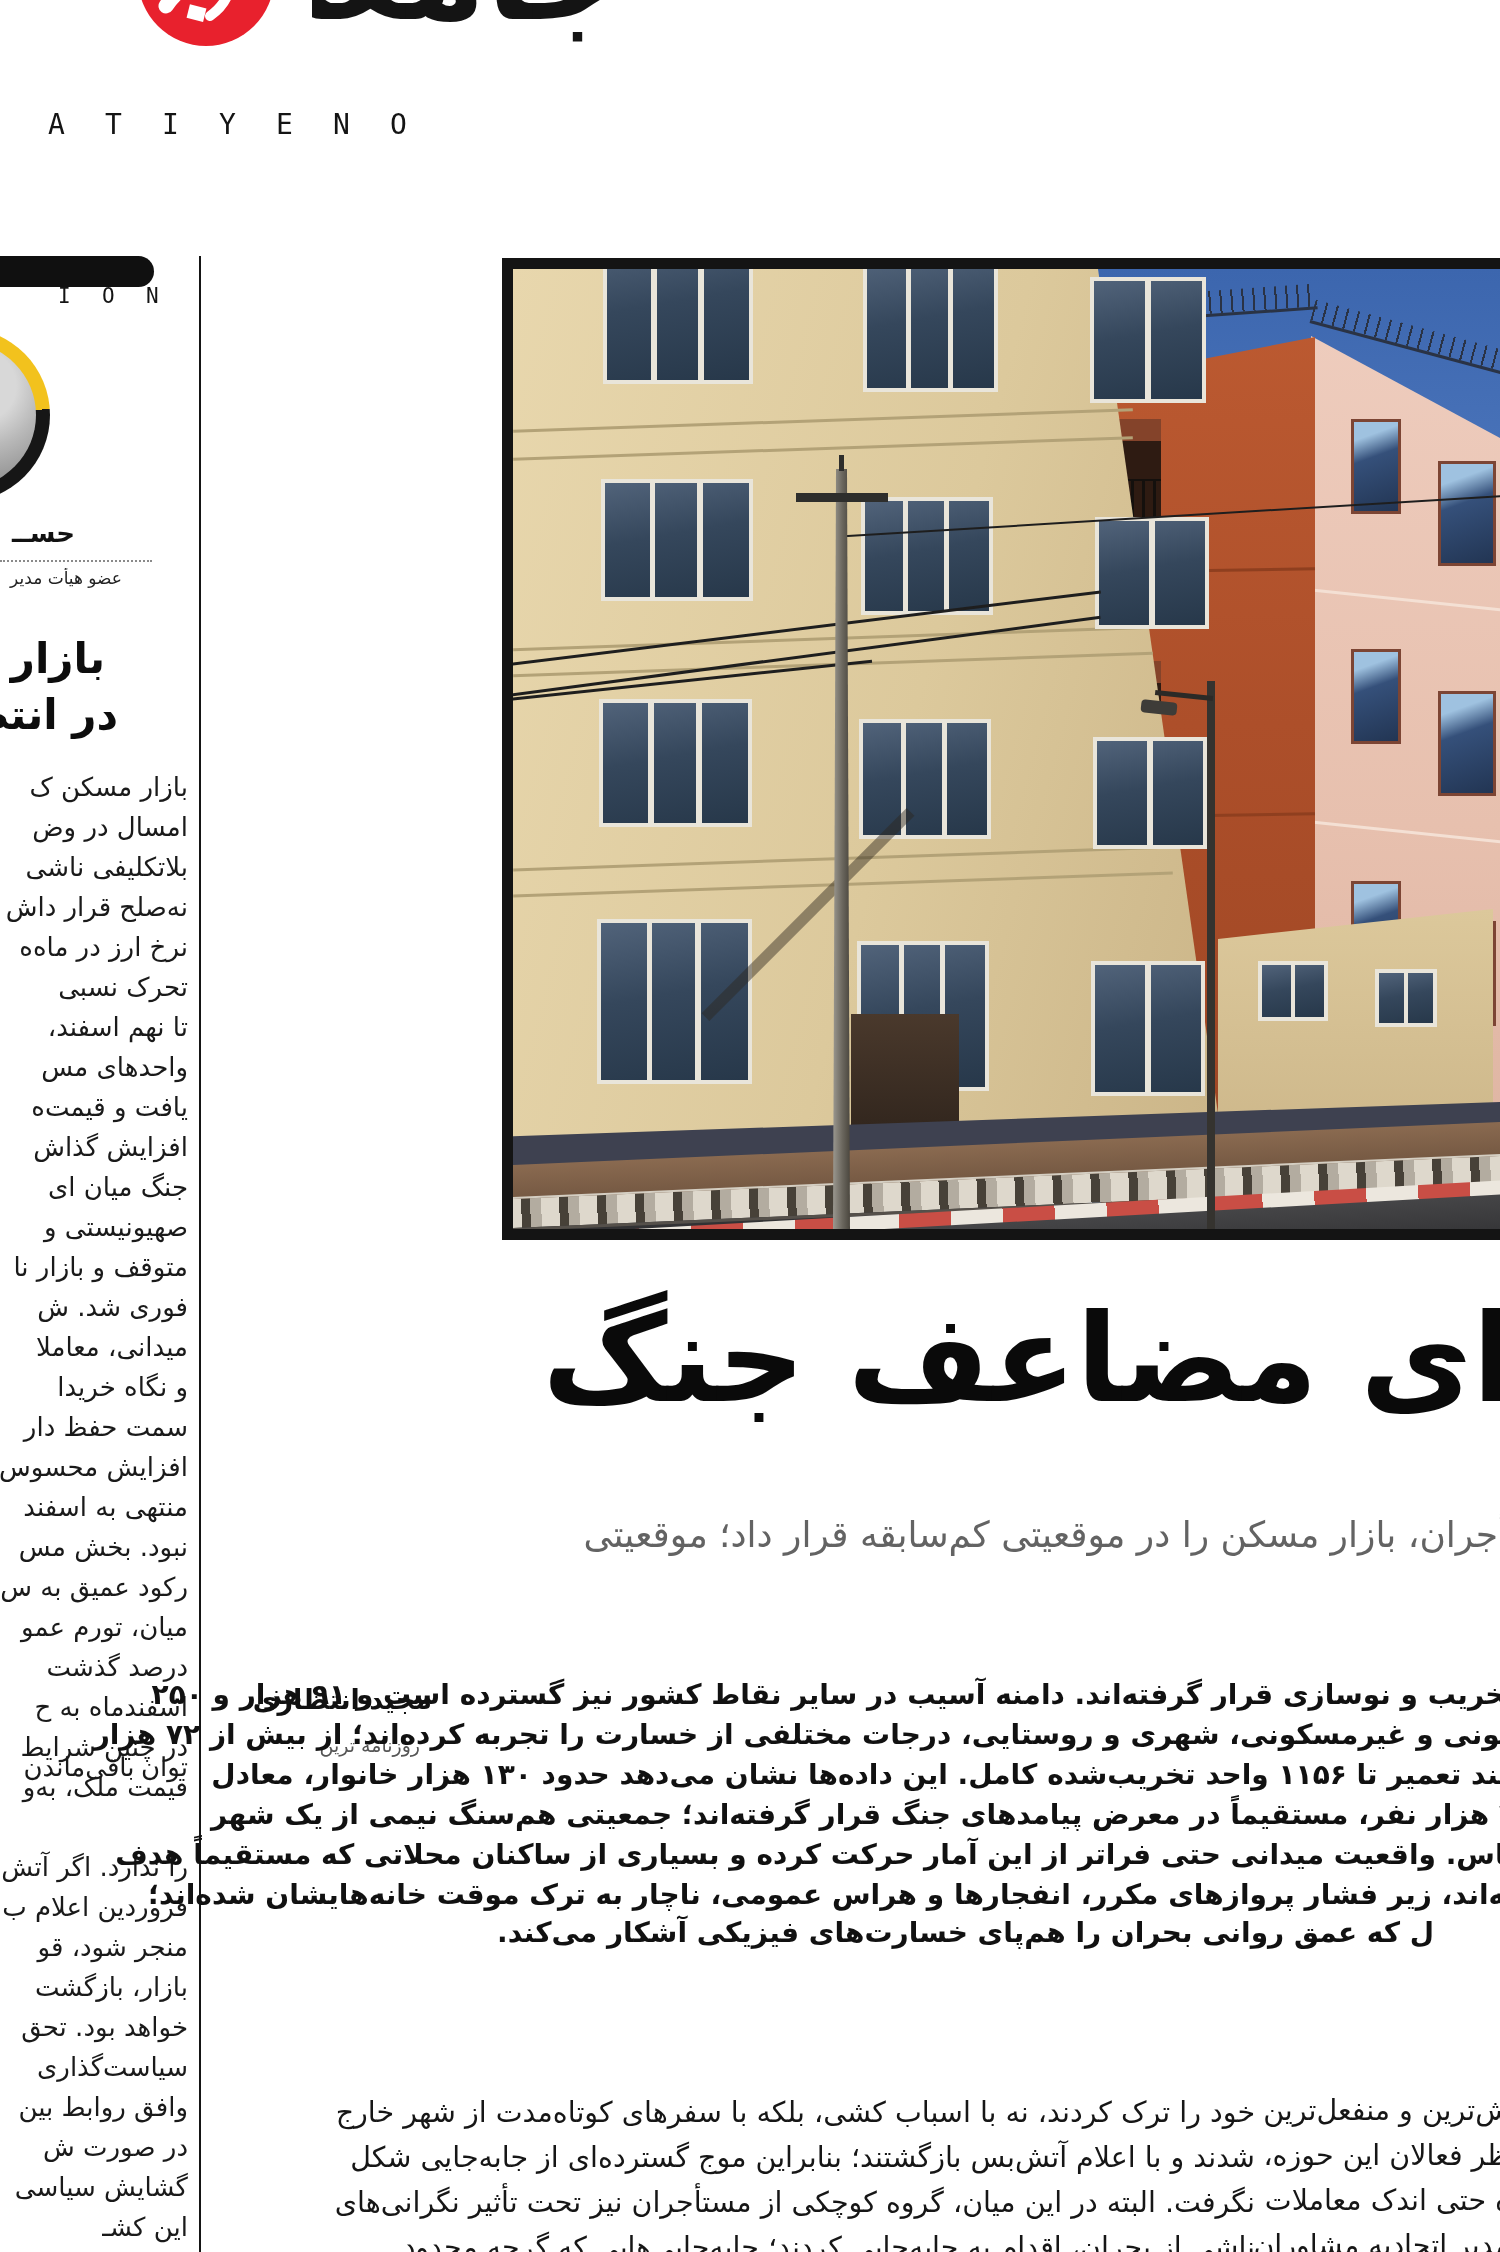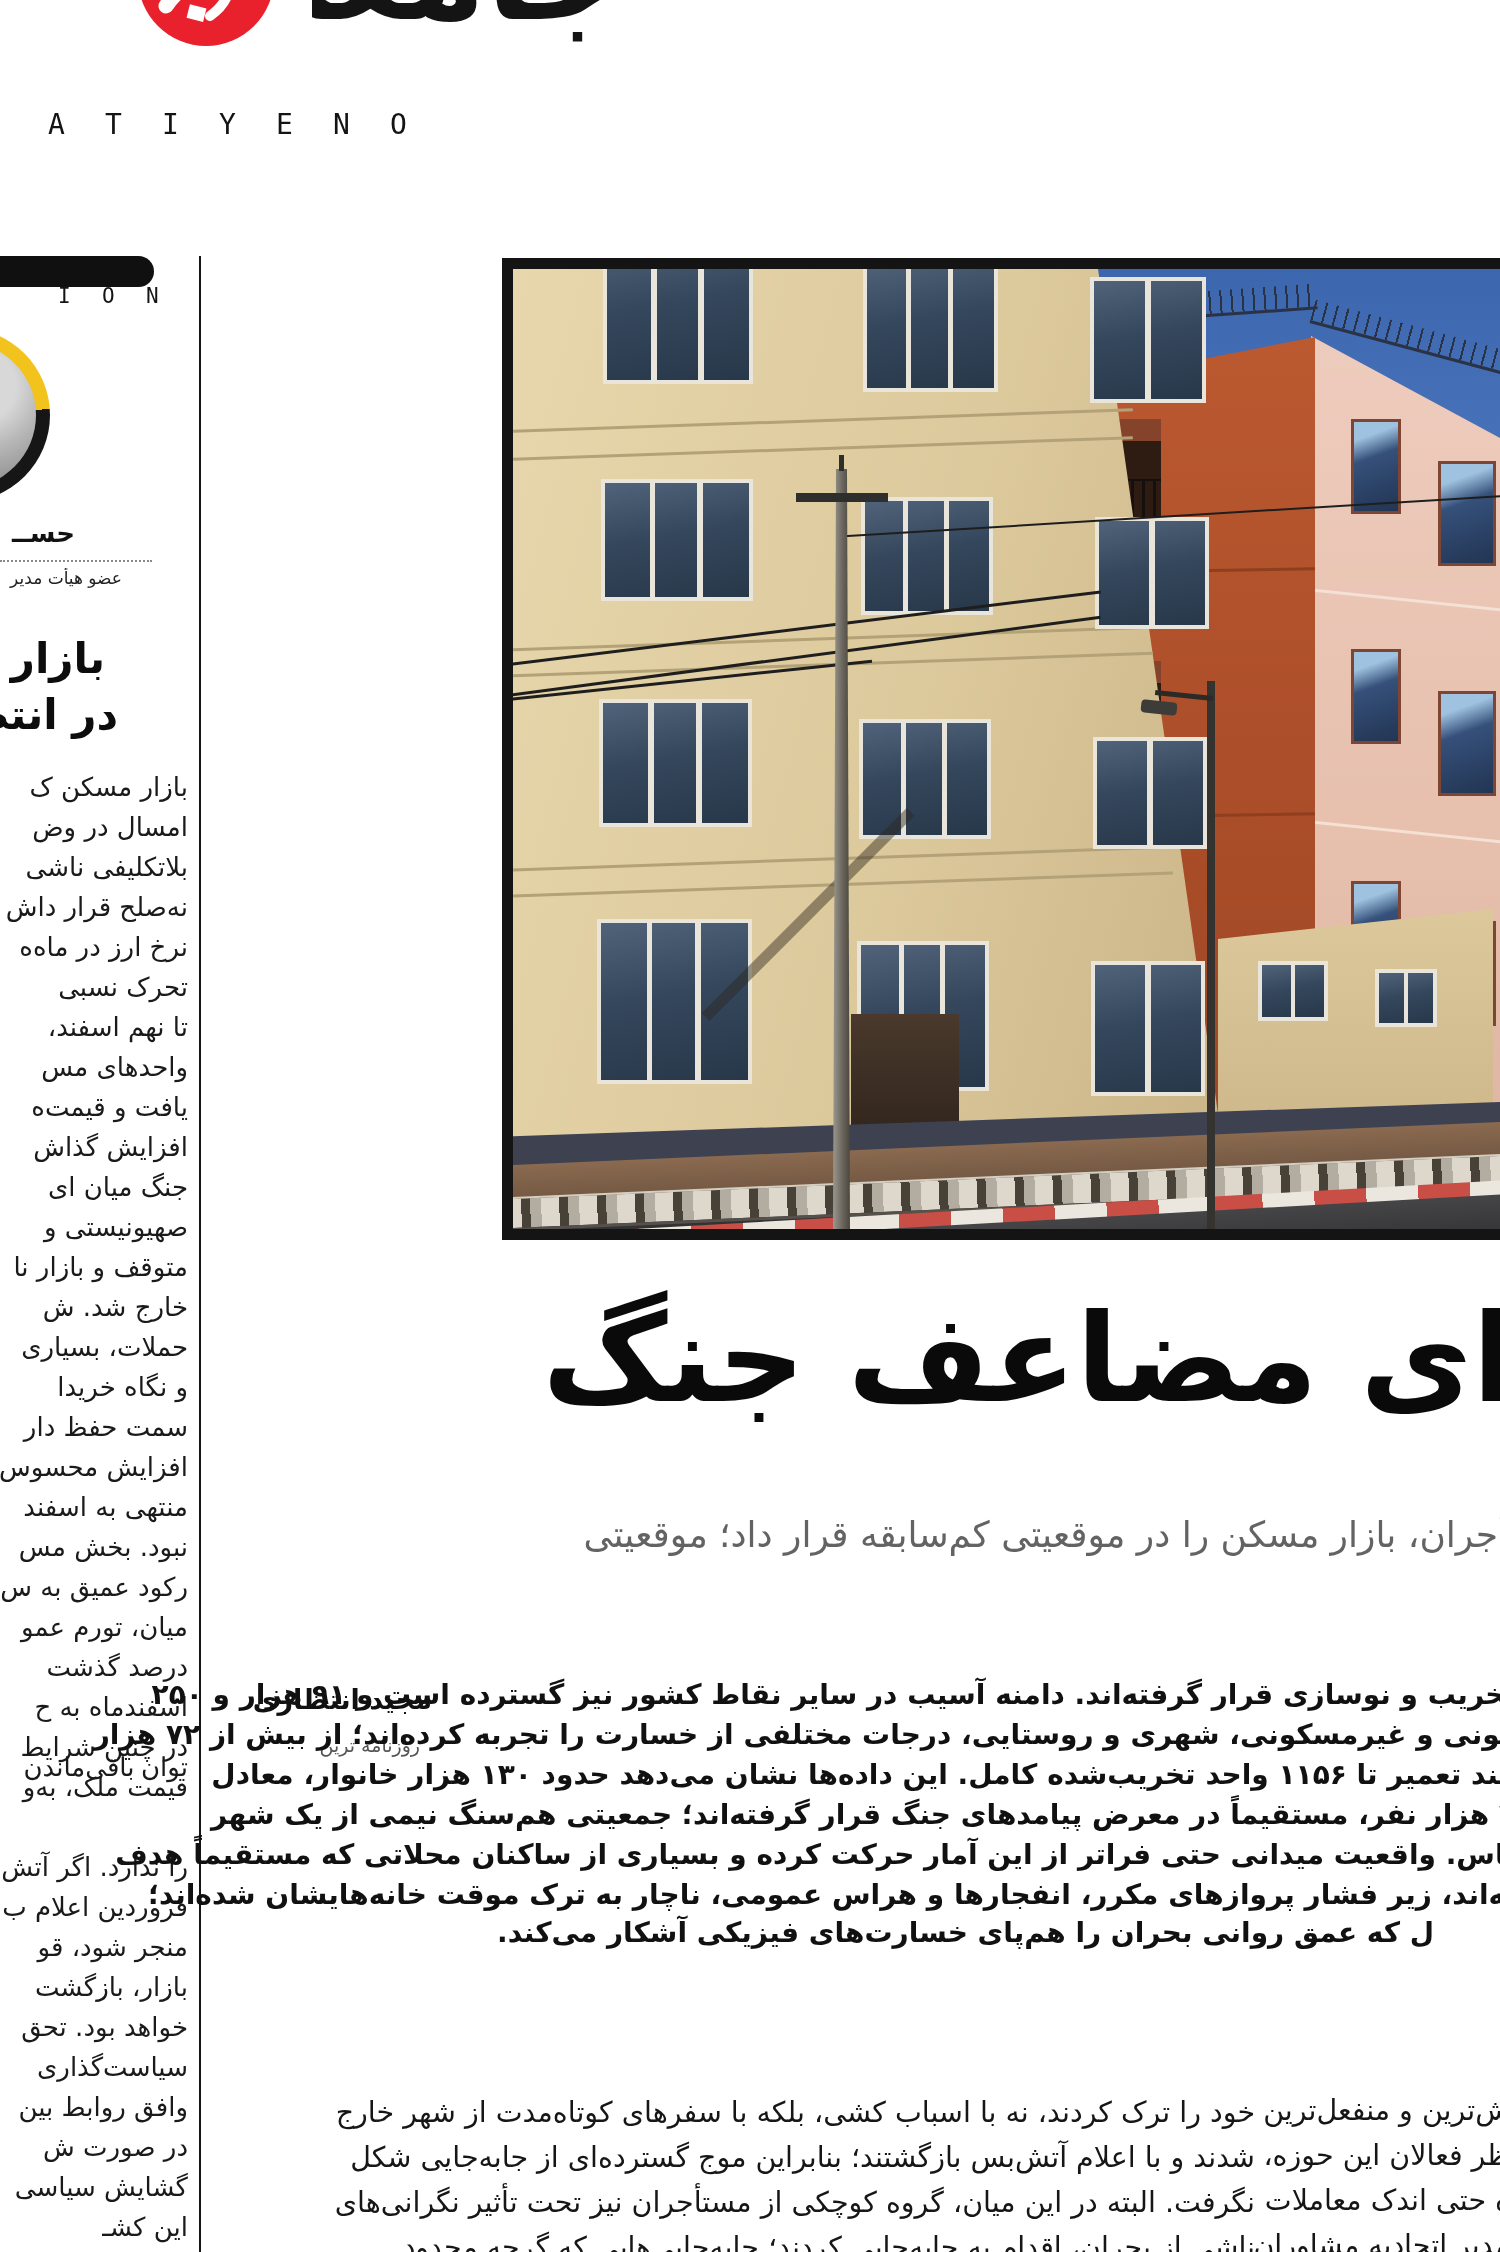--- a/index.html
+++ b/index.html
@@ -104,22 +104,22 @@
         <div class="col-line" style="top: 892px;">نه‌صلح قرار داش</div>
         <div class="col-line" style="top: 932px;">نرخ ارز در ماه‌ه</div>
         <div class="col-line" style="top: 972px;">تحرک نسبی</div>
         <div class="col-line" style="top: 1012px;">تا نهم اسفند،</div>
         <div class="col-line" style="top: 1052px;">واحدهای مس</div>
         <div class="col-line" style="top: 1092px;">یافت و قیمت‌ه</div>
         <div class="col-line" style="top: 1132px;">افزایش گذاش</div>
         <div class="col-line" style="top: 1172px;">جنگ میان ای</div>
         <div class="col-line" style="top: 1212px;">صهیونیستی و</div>
         <div class="col-line" style="top: 1252px;">متوقف و بازار نا</div>
-        <div class="col-line" style="top: 1292px;">خارج شد. ش</div>
-        <div class="col-line" style="top: 1332px;">حملات، بسیاری</div>
+        <div class="col-line" style="top: 1292px;">فوری شد. ش</div>
+        <div class="col-line" style="top: 1332px;">میدانی، معاملا</div>
         <div class="col-line" style="top: 1372px;">و نگاه خریدا</div>
         <div class="col-line" style="top: 1412px;">سمت حفظ دار</div>
         <div class="col-line" style="top: 1452px;">افزایش محسوس</div>
         <div class="col-line" style="top: 1492px; text-align: right;">منتهی به اسفند</div>
         <div class="col-line" style="top: 1532px; margin-left: 12px;">نبود. بخش مس</div>
         <div class="col-line" style="top: 1572px;">رکود عمیق به س</div>
         <div class="col-line" style="top: 1612px;">میان، تورم عمو</div>
         <div class="col-line" style="top: 1652px;">درصد گذشت</div>
         <div class="col-line" style="top: 1692px;">اسفندماه به ح</div>
         <div class="col-line" style="top: 1732px;">در چنین شرایط</div>

